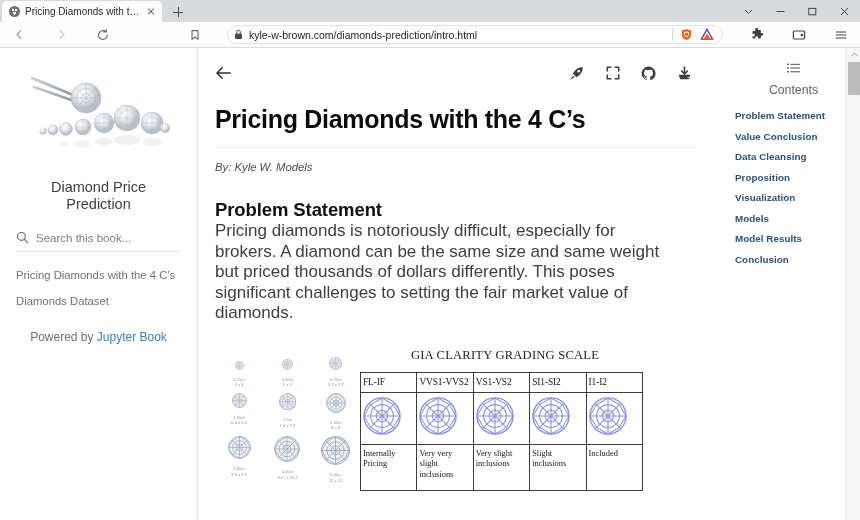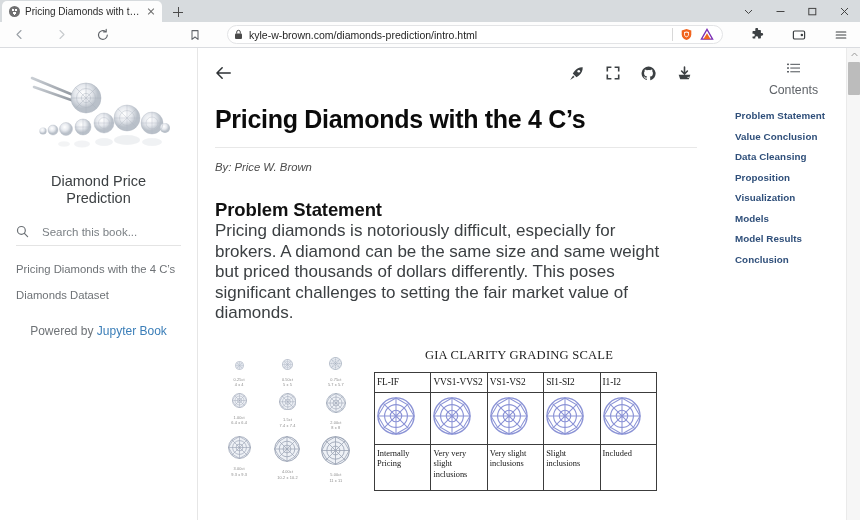--- a/index.html
+++ b/index.html
@@ -125,25 +125,25 @@
   }
   .logo-img {
     width: 150px; height: 95px; margin: 4px auto 0;
     position: relative;
   }
   .brand-title {
     text-align: center;
     font-size: 14.5px;
     line-height: 17px;
     color: #3c4043;
-    margin-top: 12px;
+    margin-top: 18px;
     font-weight: 400;
   }
   .searchrow {
-    display:flex; align-items:center; gap:13px;
+    display:flex; align-items:center; gap:7px;
     margin-top: 18px;
     padding-bottom: 7px;
     border-bottom: 1px solid #e4e4e4;
   }
   .search-ph { font-size: 11.5px; color: #7b8085; }
   .navlist { margin-top: 16px; display:flex; flex-direction:column; gap:12px; }
   .navlist a {
     font-size: 11.3px; color: #6e7276; text-decoration:none; line-height: 14px;
   }
   .powered {
@@ -183,21 +183,20 @@
   p.body-text {
     font-size: 17px; line-height: 20.5px; color: #3c4043;
     margin-top: 0; max-width: 463px;
   }
 
   
   .figure-row {
     margin-top: 24px;
     display: flex;
     align-items: flex-start;
-    gap: 14px;
   }
 
   
   .sizechart {
     width: 145px; flex: 0 0 145px;
     display: grid;
     grid-template-columns: repeat(3, 1fr);
     row-gap: 6px;
     padding-top: 8px;
   }
@@ -484,21 +483,21 @@
               <svg width="15" height="15" viewBox="0 0 16 16">
                 <path d="M8 1.2 V8.2 M4.9 5.4 L8 8.6 L11.1 5.4" fill="none" stroke="#3c4043" stroke-width="1.7" stroke-linecap="round" stroke-linejoin="round"></path>
                 <path d="M1.8 9.4 H14.2 L12.6 14 H3.4 Z" fill="#3c4043"></path>
                 <circle cx="11.9" cy="12.2" r=".7" fill="#fff"></circle>
               </svg>
             </span>
           </div>
         </div>
 
         <h1 class="page-title">Pricing Diamonds with the 4 C’s</h1>
-        <div class="byline">By: Price W. Brown</div>
+        <div class="byline">By: Kyle W. Models</div>
         <h2 class="section-title">Problem Statement</h2>
         <p class="body-text">Pricing diamonds is notoriously difficult, especially for brokers. A diamond can be the same size and same weight but priced thousands of dollars differently. This poses significant challenges to setting the fair market value of diamonds.</p>
 
         <div class="figure-row">
 
           <div class="sizechart" id="sizechart">
               <div class="size-cell">
                 <span class="gem"><svg width="9" height="9" viewBox="0 0 40 40">
     <circle cx="20" cy="20" r="19" fill="#eef1f6" stroke="#9aa3b4" stroke-width="1.4"></circle>
     <circle cx="20" cy="20" r="12" fill="none" stroke="#9aa3b4" stroke-width="1.2"></circle>

